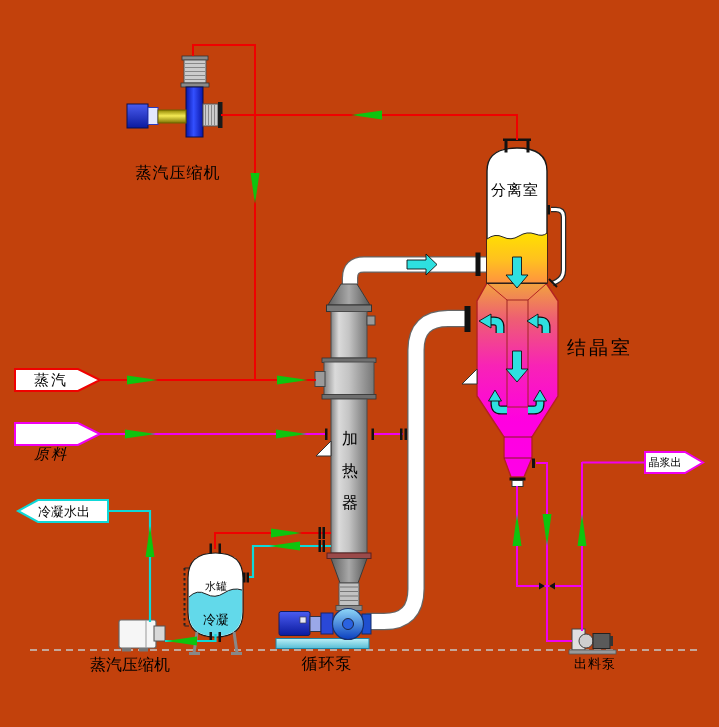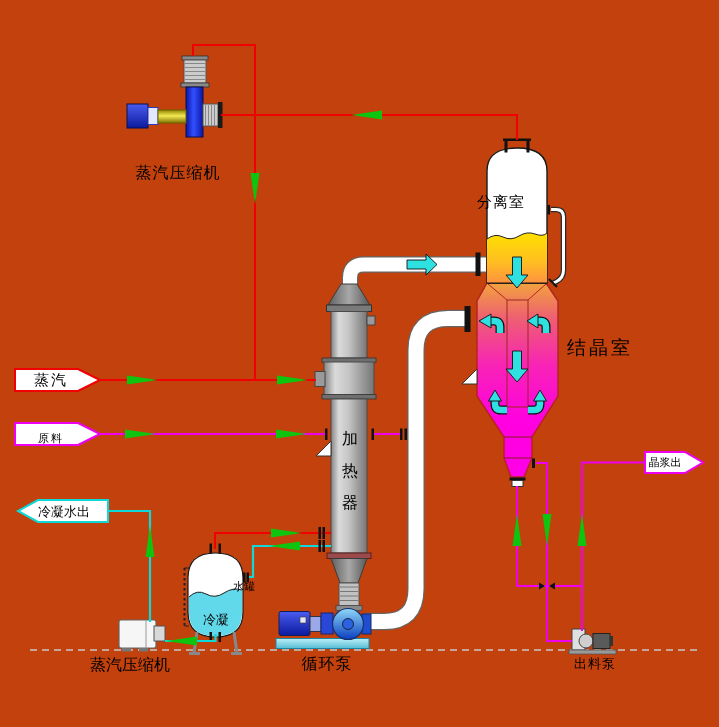--- a/index.html
+++ b/index.html
@@ -285,27 +285,27 @@
 
   <g>
     <polygon class="banner" stroke="var(--steam-line)" points="15,369 78,369 100,380 78,391 15,391"></polygon>
     <polygon class="banner" stroke="var(--feed-line)" points="15,423 78,423 100,434 78,445 15,445"></polygon>
     <polygon class="banner" stroke="var(--condensate-line)" points="108,500 38,500 18,511 38,522 108,522"></polygon>
     <polygon class="banner" stroke="var(--feed-line)" points="645,452 685,452 703,462.5 685,473 645,473"></polygon>
   </g>
 </svg>
 
 <div class="lbl" style="left:178px;top:173px;font-size:16px;letter-spacing:1px;">蒸汽压缩机</div>
-<div class="lbl" style="left:501px;top:190px;font-size:15px;letter-spacing:1px;margin-top:12px;">分离室</div>
+<div class="lbl" style="left:515px;top:190px;font-size:15px;letter-spacing:1px;">分离室</div>
 <div class="lbl" style="left:592px;top:347px;font-size:19px;letter-spacing:3px;margin-left:8px;">结晶室</div>
 <div class="lbl" style="left:350px;top:439px;font-size:16px;">加</div>
 <div class="lbl" style="left:350px;top:471px;font-size:16px;">热</div>
 <div class="lbl" style="left:350px;top:503px;font-size:16px;">器</div>
 <div class="lbl" style="left:216px;top:573px;font-size:13px;margin-top:46px;">冷凝</div>
-<div class="lbl" style="left:216px;top:586px;font-size:11px;margin-left:28px;">水罐</div>
+<div class="lbl" style="left:216px;top:586px;font-size:11px;">水罐</div>
 <div class="lbl" style="left:130px;top:665px;font-size:16px;">蒸汽压缩机</div>
 <div class="lbl" style="left:327px;top:664px;font-size:16px;letter-spacing:1px;">循环泵</div>
 <div class="lbl" style="left:595px;top:663px;font-size:13px;letter-spacing:1px;">出料泵</div>
 <div class="lbl" style="left:51px;top:380px;font-size:15px;letter-spacing:2px;">蒸汽</div>
-<div class="lbl" style="left:51px;top:438px;font-size:11px;letter-spacing:2px;">原料</div>
+<div class="lbl" style="left:51px;top:454px;font-size:15px;letter-spacing:2px;font-style:italic;">原料</div>
 <div class="lbl" style="left:64px;top:511px;font-size:13px;">冷凝水出</div>
 <div class="lbl" style="left:665px;top:462px;font-size:11px;">晶浆出</div>
 </div>
 
 </body></html>

